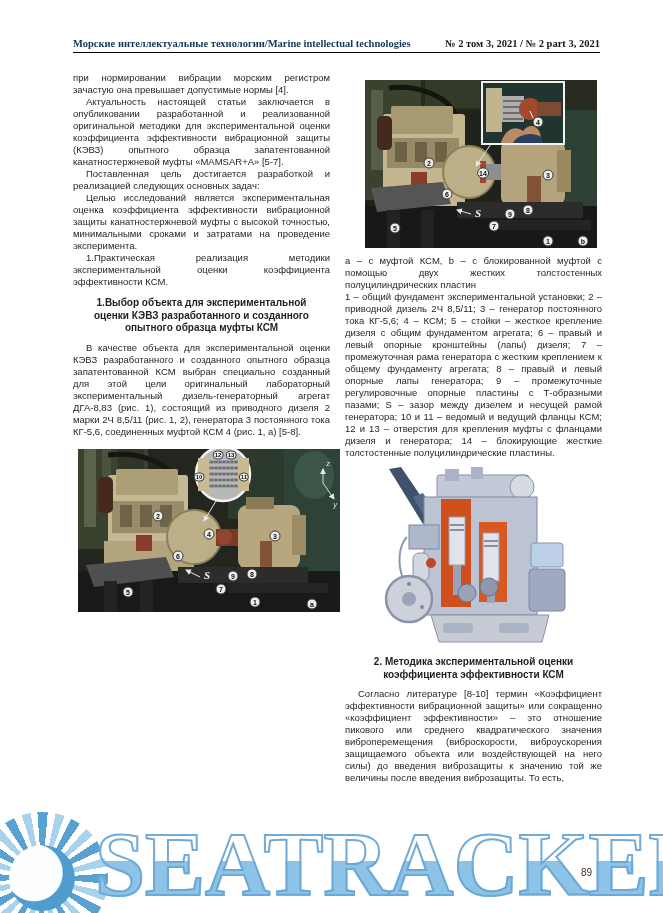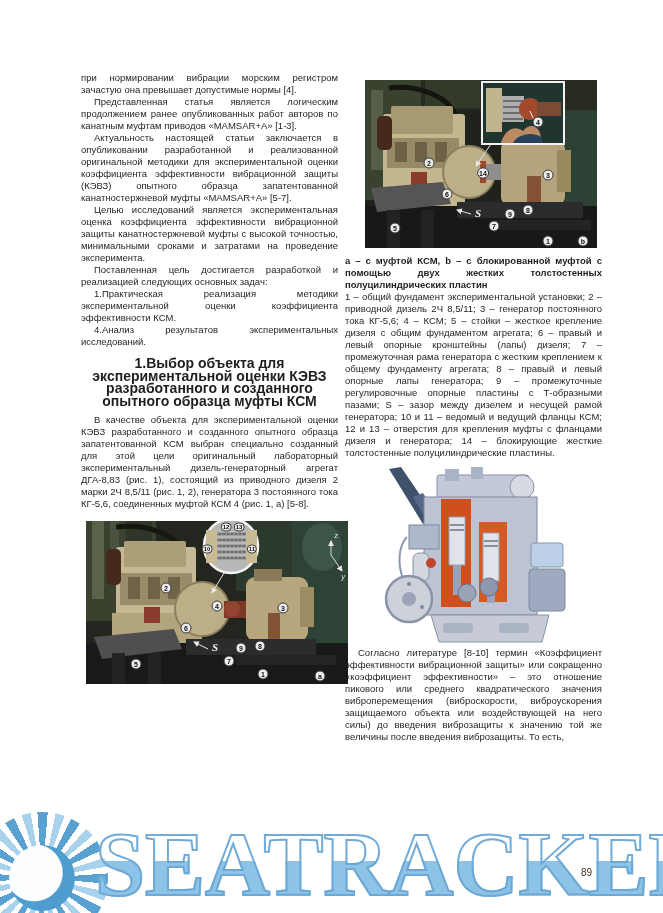--- a/index.html
+++ b/index.html
@@ -6,27 +6,27 @@
   .page{position:relative;width:663px;height:913px;background:#ffffff;overflow:hidden;
         font-family:"Liberation Sans",sans-serif;color:#1f1f1f;}
   
   .hdr{position:absolute;left:73px;top:38px;width:527px;display:flex;justify-content:space-between;
        align-items:baseline;border-bottom:1.4px solid #000;padding-bottom:3px;
        font-family:"Liberation Serif",serif;font-weight:bold;font-size:10.5px;white-space:nowrap;}
   .hdr .jtitle{color:#16365c;}
   .hdr .jissue{color:#161616;}
   
   .col{position:absolute;top:72px;width:257px;font-size:9.5px;line-height:12px;text-align:justify;}
-  .col-left{left:81px;}
+  .col-left{left:73px;}
   .col-right{left:345px;}
   p{margin:0;}
   p.ind{text-indent:13px;}
-  h3.sect{font-size:14px;font-weight:bold;text-align:center;margin:9px 6px 7px;line-height:12.5px;}
+  h3.sect{font-size:10px;font-weight:bold;text-align:center;margin:9px 6px 7px;line-height:12.5px;}
   .caption{font-style:italic;text-align:center;margin-top:9px;line-height:12px;text-indent:0;}
-  .legend{margin-top:7px;font-weight:bold;}
+  .legend{margin-top:7px;}
   
   .figure{position:relative;overflow:hidden;}
   .fig-a{width:262px;height:163px;margin:11px 0 0 5px;}
   .fig-b{width:232px;height:168px;margin:8px 0 0 20px;}
   .fig-svg{position:absolute;left:0;top:0;width:100%;height:100%;display:block;}
   .fig-engine{position:relative;width:190px;height:180px;margin:8px auto 0;}
   .callout{position:absolute;min-width:11px;height:11px;border-radius:6px;background:#ededed;
            border:1px solid #3a3a3a;box-sizing:border-box;font-size:7px;line-height:9px;
            text-align:center;color:#111;font-weight:bold;padding:0 1px;
            transform:translate(-50%,-50%);}
@@ -49,29 +49,31 @@
            background:linear-gradient(180deg, rgba(255,255,255,0.42) 0%, rgba(255,255,255,0.42) 46%, rgba(134,192,230,0.95) 46%);
            -webkit-background-clip:text;background-clip:text;color:transparent;
            -webkit-text-stroke:2px rgba(106,167,213,0.95);}
   .page-num{position:absolute;left:581px;top:867px;font-size:10px;color:#44351f;z-index:6;}
 </style>
 </head>
 <body>
 
 <div class="page">
 
+  <div class="hdr">
+    <span class="jtitle">Морские интеллектуальные технологии/Marine intellectual technologies</span>
+    <span class="jissue">№ 2 том 3, 2021 / № 2 part 3, 2021</span>
+  </div>
 
   <div class="col col-left">
     <p>при нормировании вибрации морским регистром зачастую она превышает допустимые нормы [4].</p>
-    <p class="ind">Представленная статья является логическим продолжением ранее опубликованных работ авторов по канатным муфтам приводов «MAMSAR+A» [1-3].</p>
     <p class="ind">Актуальность настоящей статьи заключается в опубликовании разработанной и реализованной оригинальной методики для экспериментальной оценки коэффициента эффективности вибрационной защиты (КЭВЗ) опытного образца запатентованной канатностержневой муфты «MAMSAR+A» [5-7].</p>
+    <p class="ind">Поставленная цель достигается разработкой и реализацией следующих основных задач:</p>
     <p class="ind">Целью исследований является экспериментальная оценка коэффициента эффективности вибрационной защиты канатностержневой муфты с высокой точностью, минимальными сроками и затратами на проведение эксперимента.</p>
-    <p class="ind">Поставленная цель достигается разработкой и реализацией следующих основных задач:</p>
     <p class="ind">1.Практическая реализация методики экспериментальной оценки коэффициента эффективности КСМ.</p>
-    <p class="ind">4.Анализ результатов экспериментальных исследований.</p>
     <h3 class="sect">1.Выбор объекта для экспериментальной оценки КЭВЗ разработанного и созданного опытного образца муфты КСМ</h3>
     <p class="ind">В качестве объекта для экспериментальной оценки КЭВЗ разработанного и созданного опытного образца запатентованной КСМ выбран специально созданный для этой цели оригинальный лабораторный экспериментальный дизель-генераторный агрегат ДГА-8,83 (рис. 1), состоящий из приводного дизеля 2 марки 2Ч 8,5/11 (рис. 1, 2), генератора 3 постоянного тока КГ-5,6, соединенных муфтой КСМ 4 (рис. 1, а) [5-8].</p>
 
     <div class="figure fig-a">
       <svg class="fig-svg" viewBox="0 0 262 163">
         <defs>
           <marker id="ahA" markerWidth="6" markerHeight="6" refX="5" refY="3" orient="auto">
             <path d="M0,0 L6,3 L0,6 Z" fill="#e8e8e8"></path>
           </marker>
         </defs>
@@ -254,20 +256,21 @@
         <circle cx="43" cy="140" r="2" fill="#7e879d"></circle>
         <rect x="152" y="76" width="32" height="24" rx="3" fill="#bcd0e8" stroke="#8a93a8" stroke-width="1"></rect>
         <rect x="150" y="102" width="36" height="42" rx="4" fill="#9fa9bf" stroke="#7e879d" stroke-width="1"></rect>
         <path d="M52,148 L170,148 L163,175 L60,175 Z" fill="#c6cbd5" stroke="#8a93a8" stroke-width="1"></path>
         <rect x="64" y="156" width="30" height="10" rx="4" fill="#aab3c4"></rect>
         <rect x="120" y="156" width="30" height="10" rx="4" fill="#aab3c4"></rect>
       </svg>
     </div>
 
 
+    <h3 class="sect">2. Методика экспериментальной оценки коэффициента эффективности КСМ</h3>
     <p class="ind">Согласно литературе [8-10] термин «Коэффициент эффективности вибрационной защиты» или сокращенно «коэффициент эффективности» – это отношение пикового или среднего квадратического значения виброперемещения (виброскорости, виброускорения защищаемого объекта или воздействующей на него силы) до введения виброзащиты к значению той же величины после введения виброзащиты. То есть,</p>
   </div>
 
   <div class="watermark">
     <div class="wm-sun">
         <div class="core"></div>
       </div>
     <div class="wm-text">SEATRACKER.RU</div>
   </div>
 

